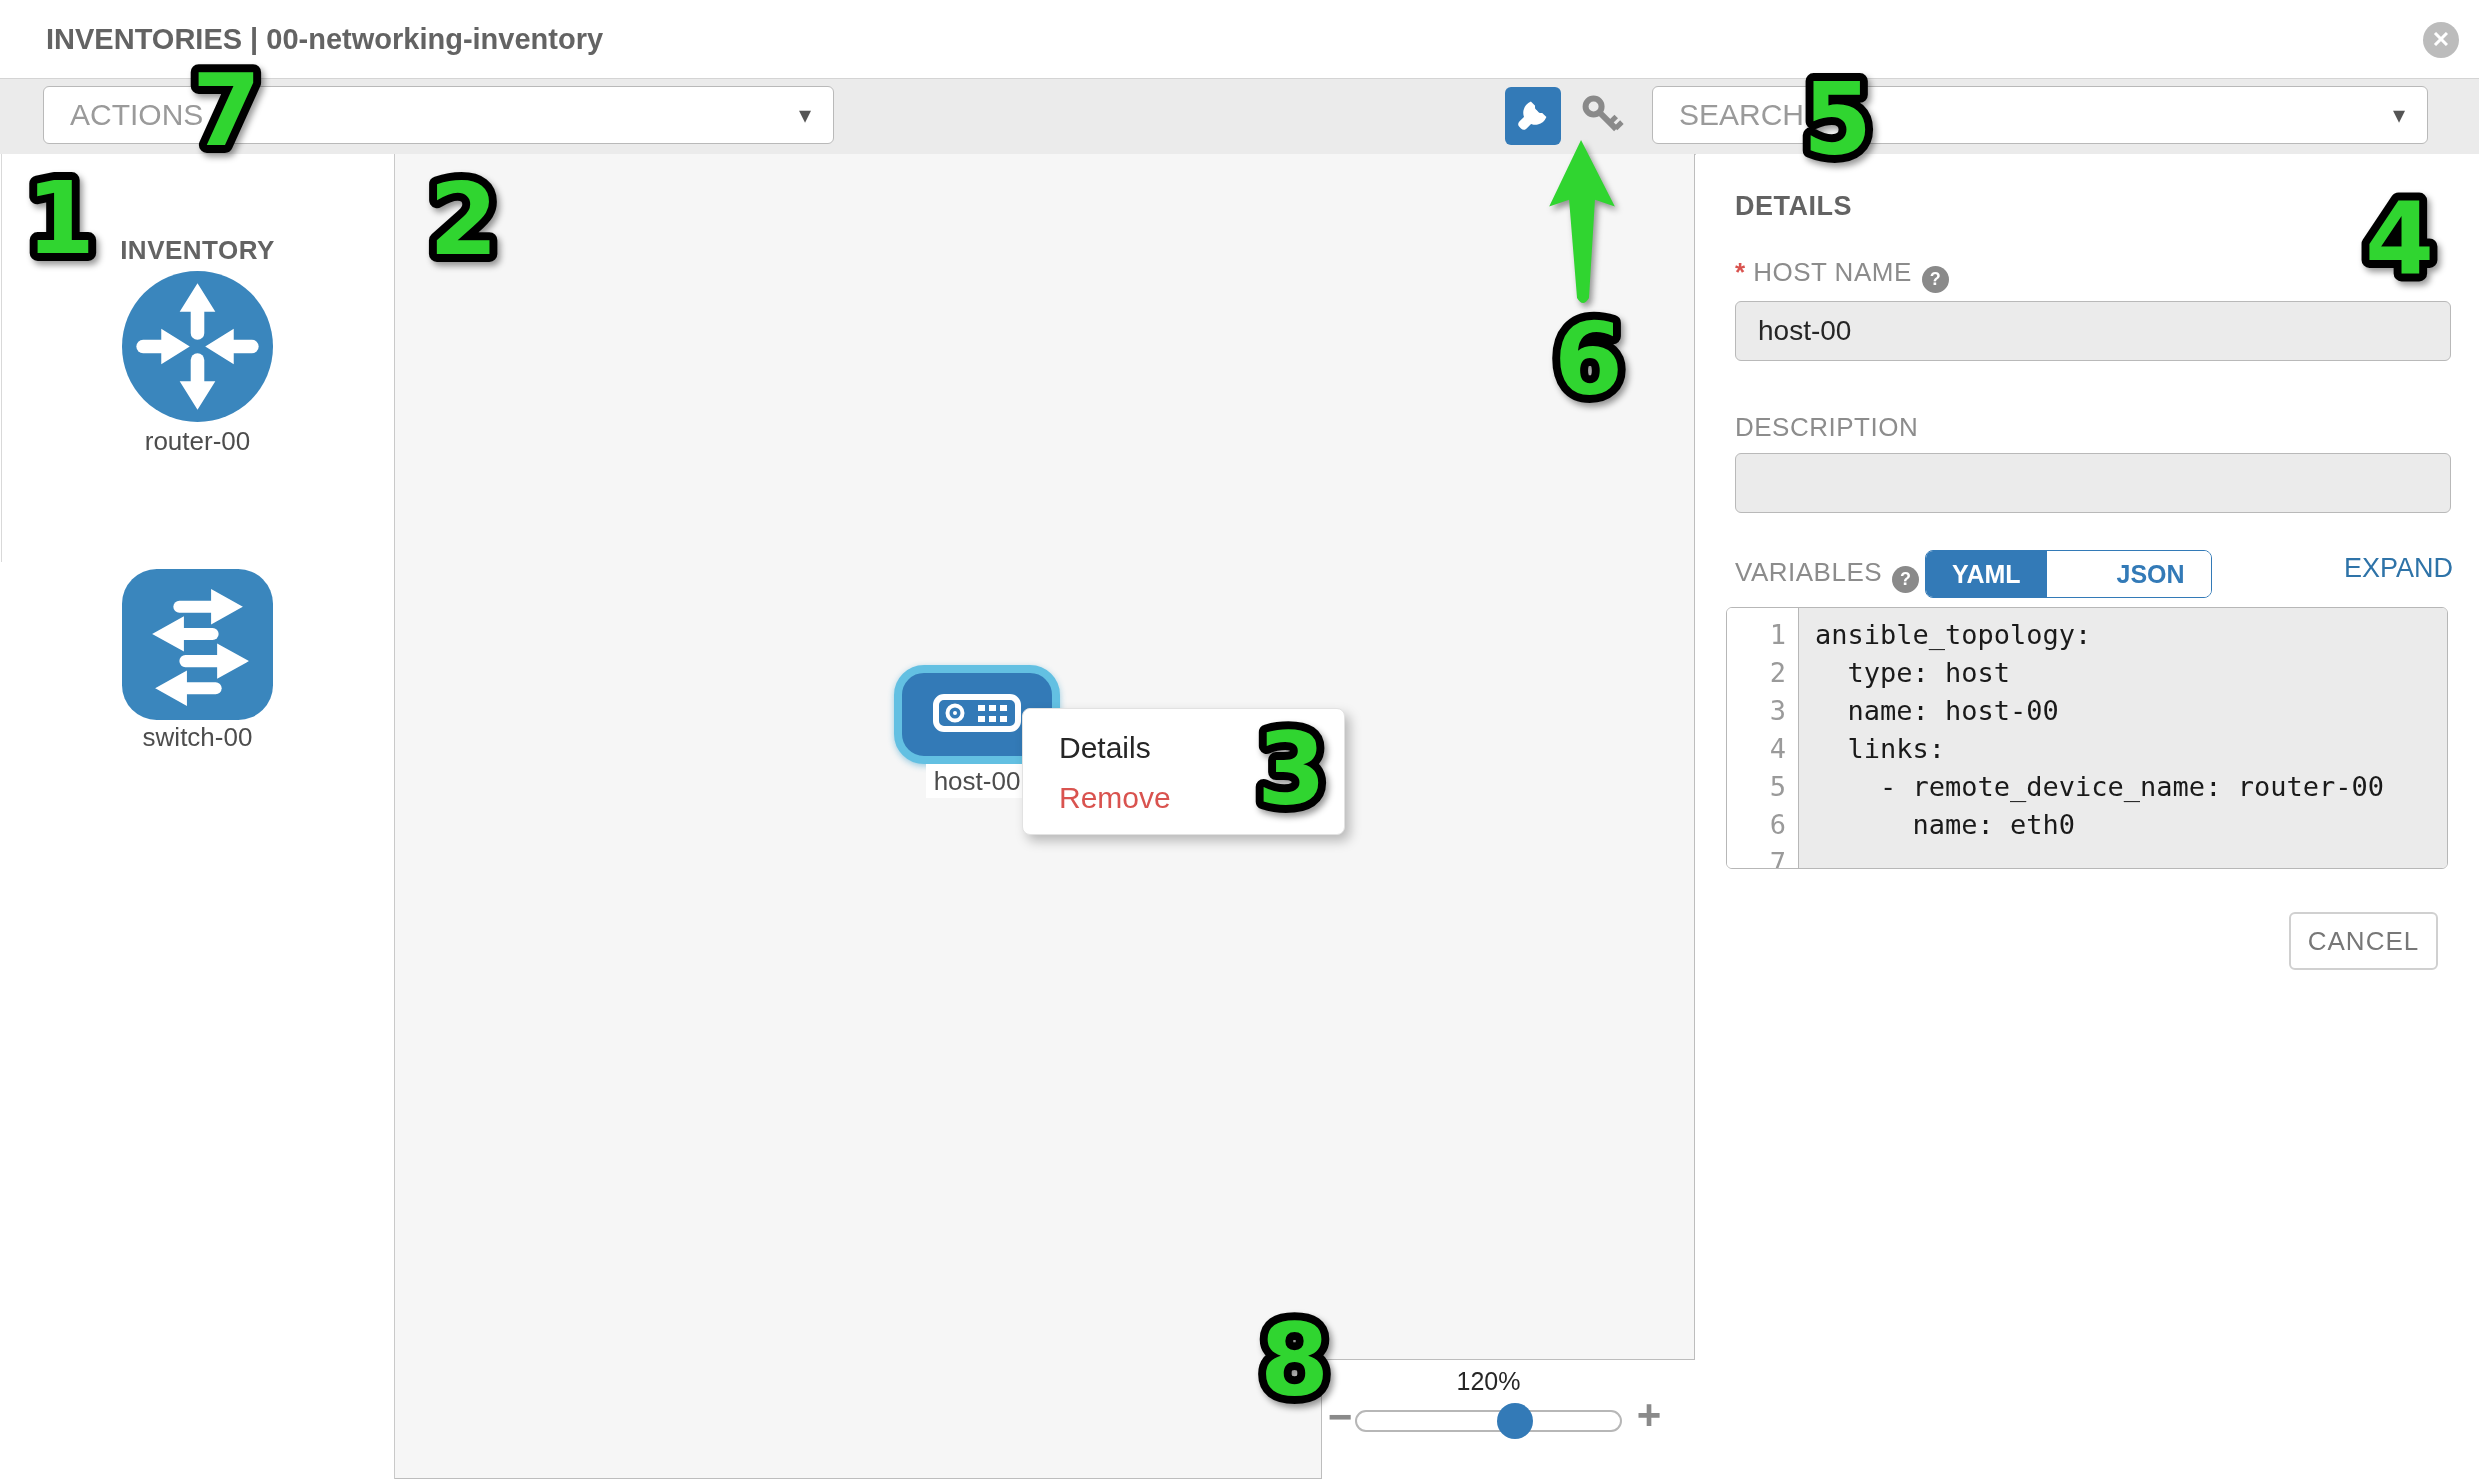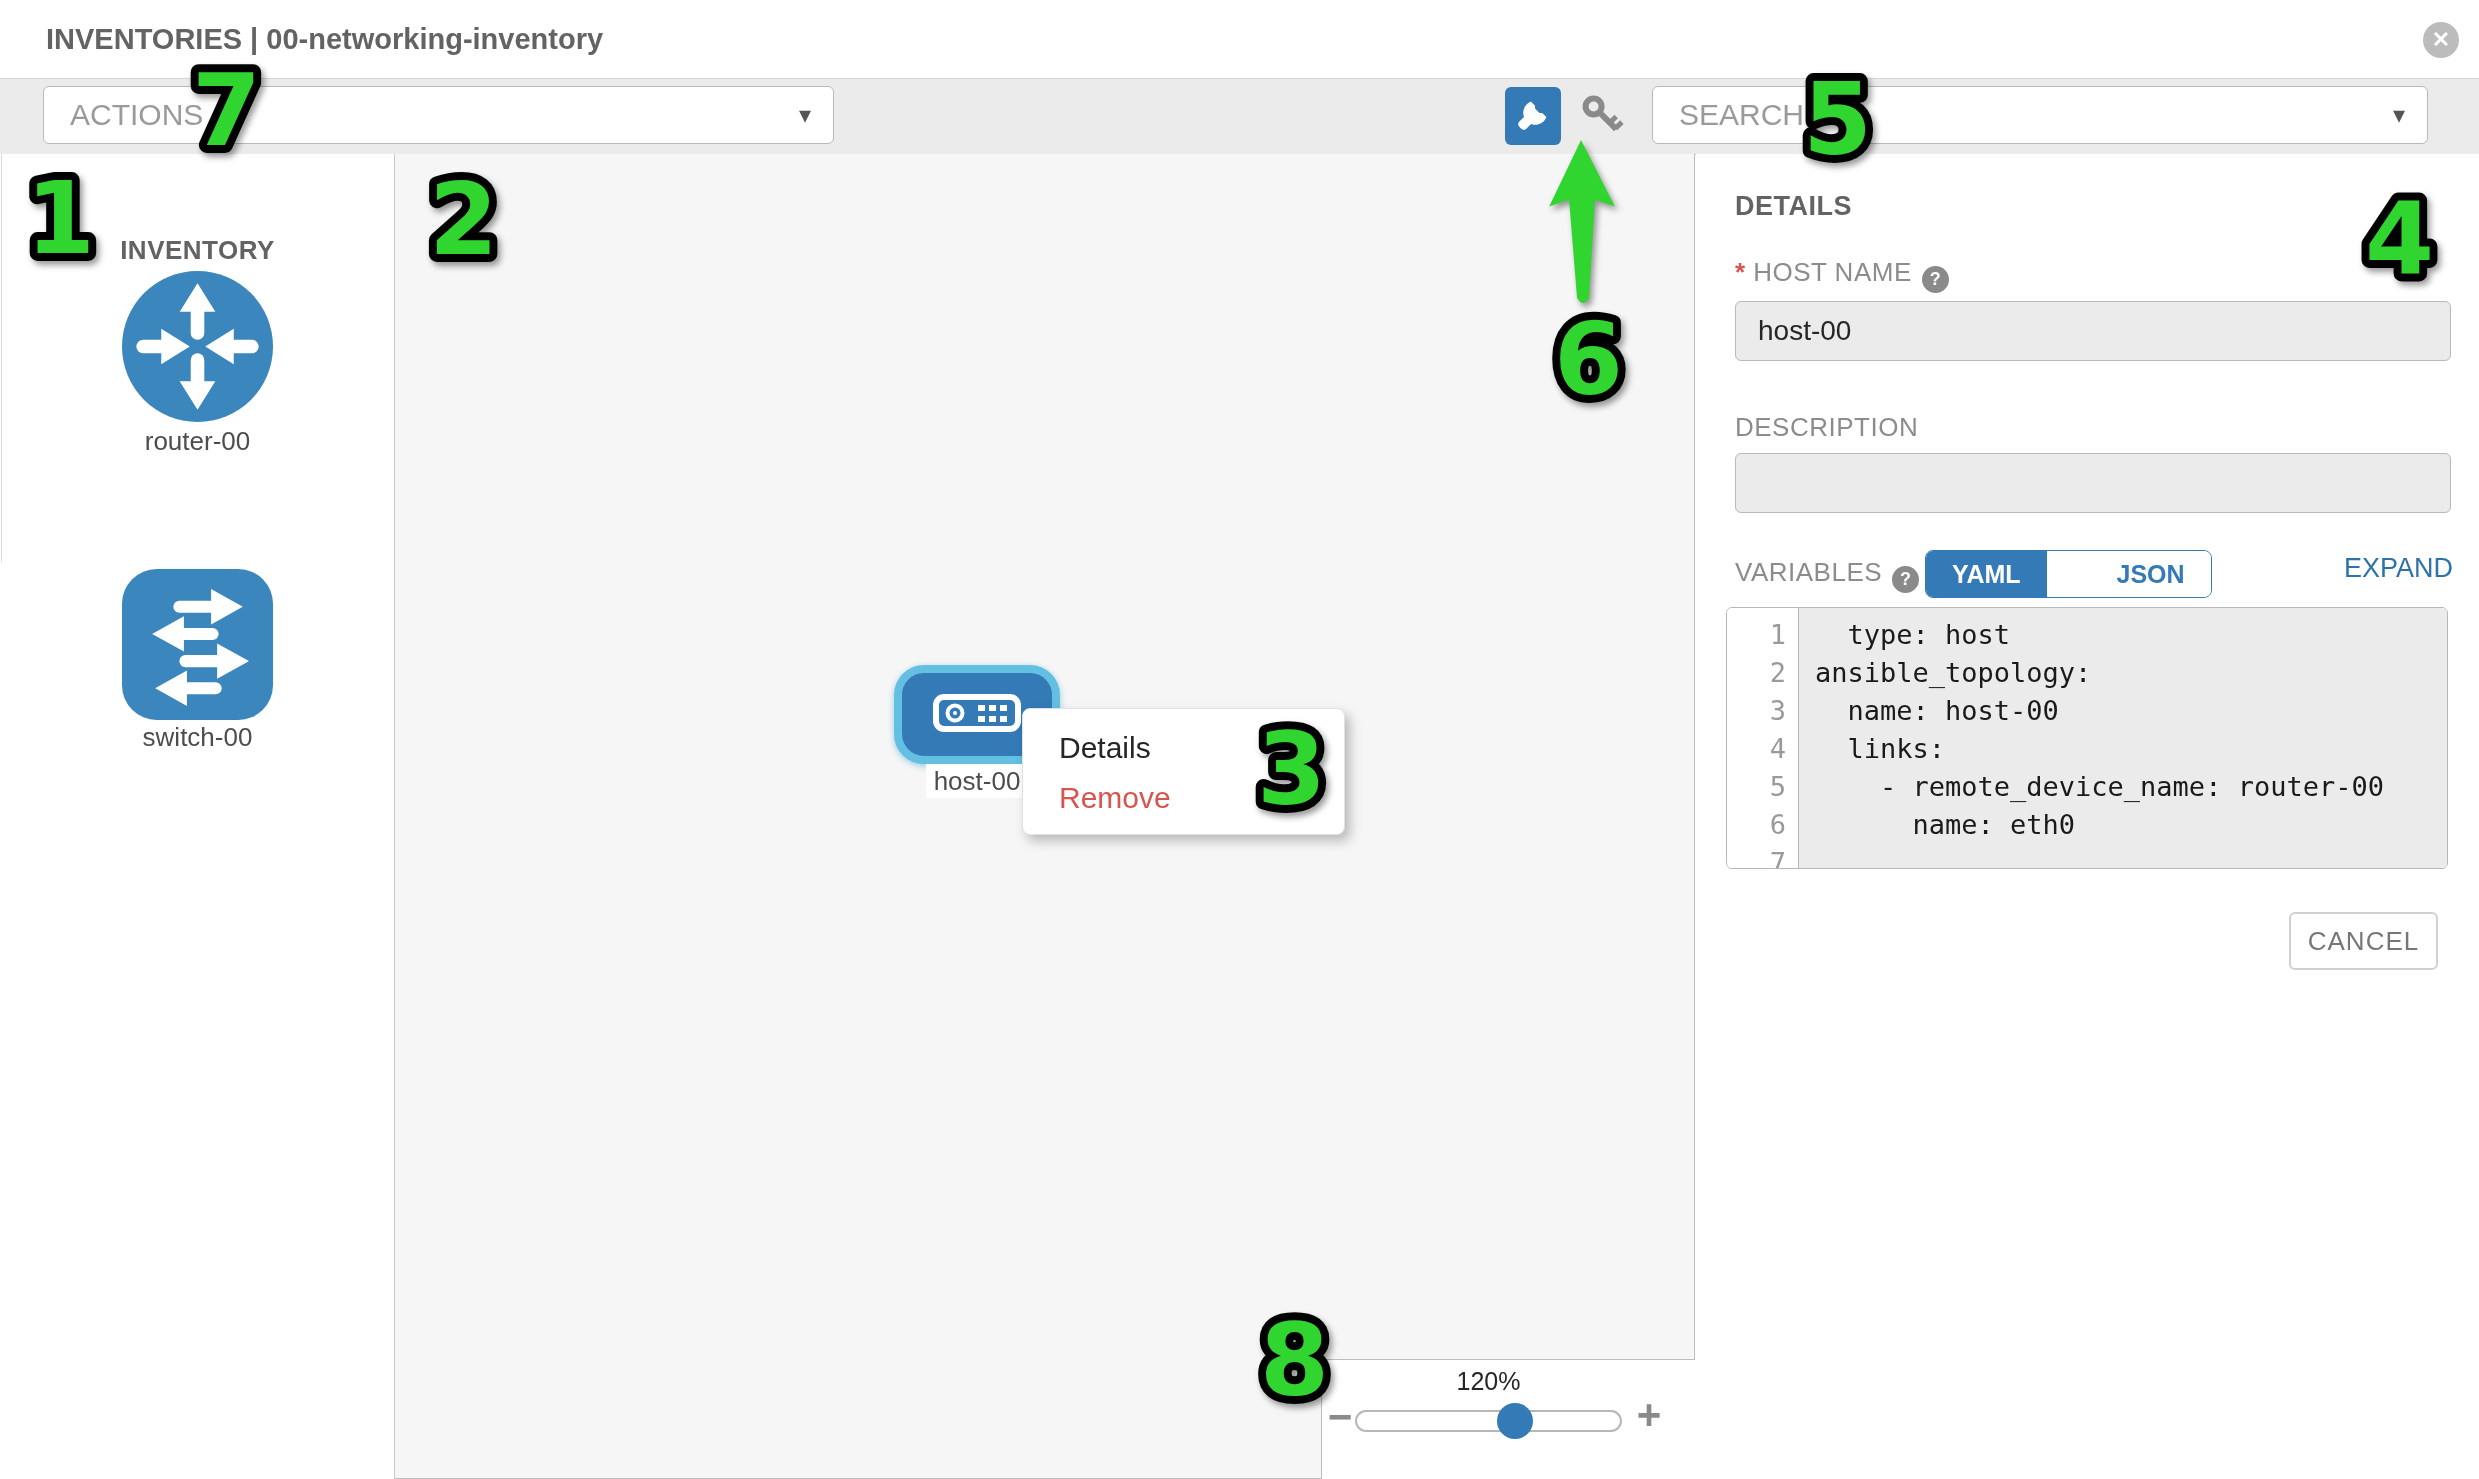--- a/index.html
+++ b/index.html
@@ -232,22 +232,22 @@
     <div class="code-gutter">
       <div>1</div>
       <div>2</div>
       <div>3</div>
       <div>4</div>
       <div>5</div>
       <div>6</div>
       <div>7</div>
     </div>
     <div class="code-body">
+      <div>ansible_topology:</div>
       <div>  type: host</div>
-      <div>ansible_topology:</div>
       <div>  name: host-00</div>
       <div>  links:</div>
       <div>    - remote_device_name: router-00</div>
       <div>      name: eth0</div>
     </div>
   </div>
 
   <div class="abs cancel-btn">CANCEL</div>
 
   <svg class="abs ann" style="left:-9px;top:143px;" width="139" height="149" viewBox="0 0 140 150">

